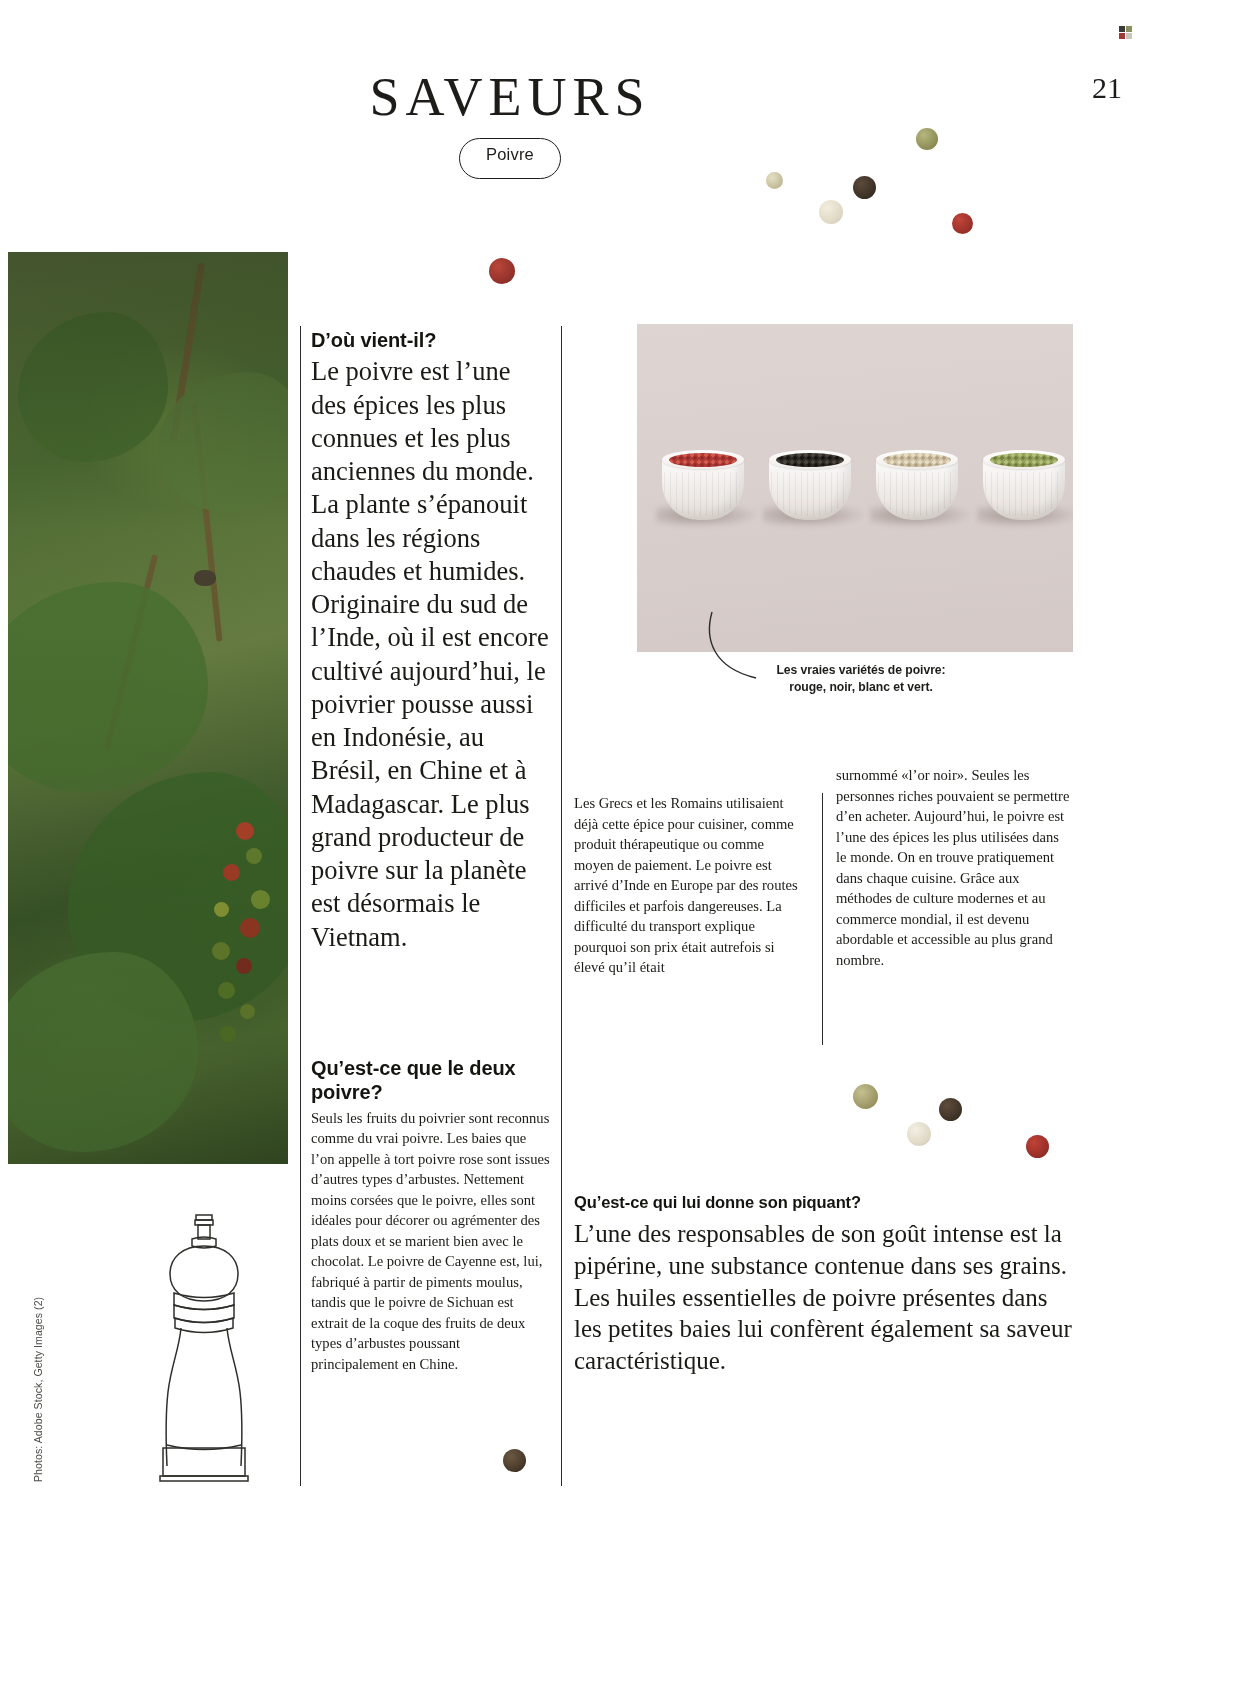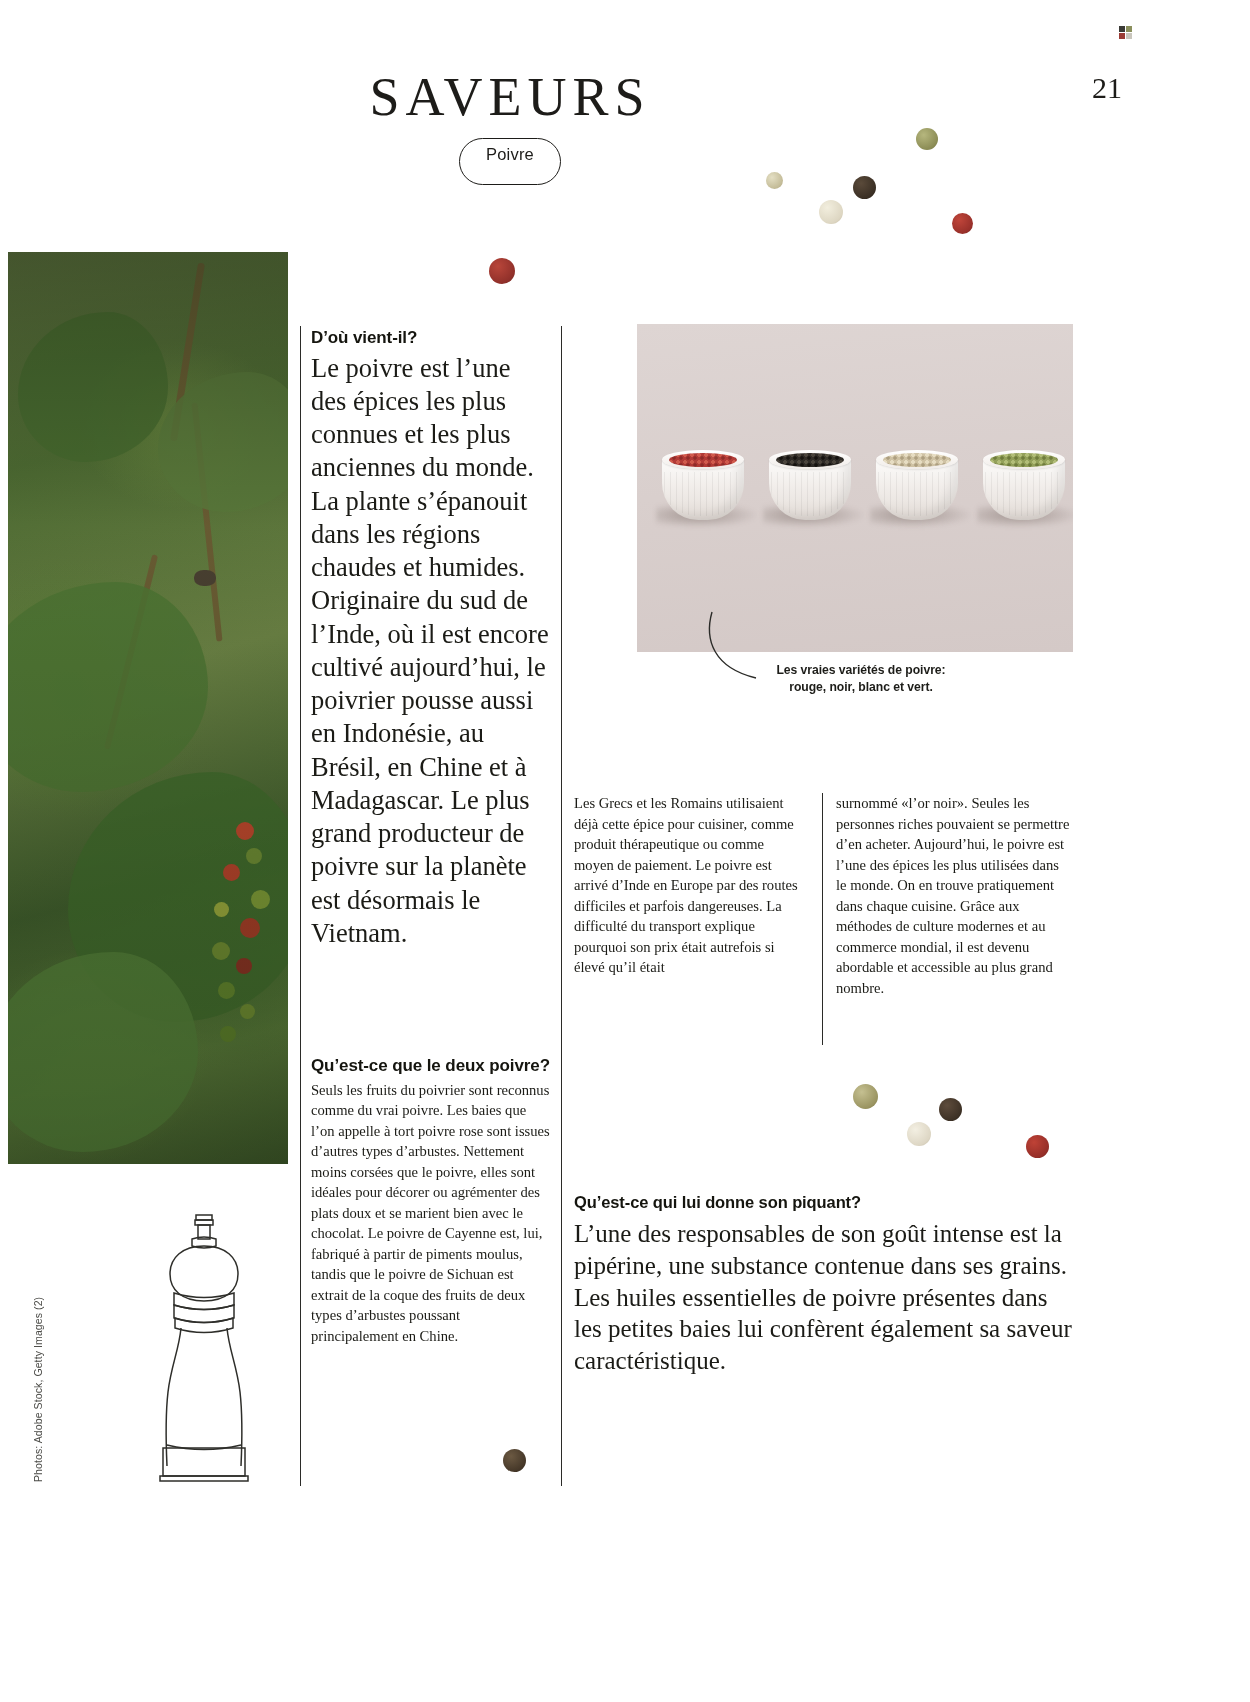--- a/index.html
+++ b/index.html
@@ -20,21 +20,21 @@
     font-family:"Liberation Serif", serif;
     font-weight:400;
     font-size:54px;
     letter-spacing:6px;
     color:#1d1c19;
     line-height:1;
   }
   .pill{
     display:inline-block;margin-top:14px;
     border:1.6px solid #1d1c19;border-radius:999px;
-    padding:6px 26px 20px;
+    padding:6px 26px 14px;
     font-size:16.5px;font-weight:400;letter-spacing:.2px;color:#1d1c19;
   }
   .folio{
     position:absolute;right:128px;top:73px;
     font-family:"Liberation Serif", serif;
     font-size:30px;color:#1d1c19;line-height:1;
   }
   .corner-mark{
     position:absolute;right:118px;top:26px;width:13px;height:13px;
   }
@@ -81,21 +81,21 @@
     transform:rotate(-90deg);transform-origin:center center;
     font-size:10.5px;color:#4a4a46;letter-spacing:.1px;white-space:nowrap;
     text-align:left;
   }
 
   
   .vrule{position:absolute;width:1px;background:#2b2b28;}
 
   
   .kicker{
-    font-size:17px;font-weight:700;line-height:1.22;color:#15150f;
+    font-size:20px;font-weight:700;line-height:1.22;color:#15150f;
     letter-spacing:-.1px;margin:0 0 3px 0;
   }
   .lead{
     font-family:"Liberation Serif", serif;
     font-size:26.5px;line-height:1.255;color:#1b1b16;
     margin:0;hyphens:auto;-webkit-hyphens:auto;
     text-align:left;
   }
   .body{
     font-family:"Liberation Serif", serif;
@@ -111,21 +111,21 @@
   .col-left{
     position:absolute;left:311px;top:328px;width:240px;
   }
   .col-left-2{
     position:absolute;left:311px;top:1056px;width:240px;
   }
   .mid-col{
     position:absolute;left:574px;top:793px;width:231px;
   }
   .right-col{
-    position:absolute;left:836px;top:793px;width:237px;
+    position:absolute;left:836px;top:765px;width:237px;
   }
   .final-block{
     position:absolute;left:574px;top:1156px;width:499px;margin-top:36px;
   }
   .final-block .kicker{font-size:16.5px;margin-bottom:6px;}
 
   
   .bowls{
     position:absolute;left:637px;top:324px;width:436px;height:328px;
     background:linear-gradient(175deg,#ded5d3 0%,#d9cfcd 48%,#d4c9c7 100%);

